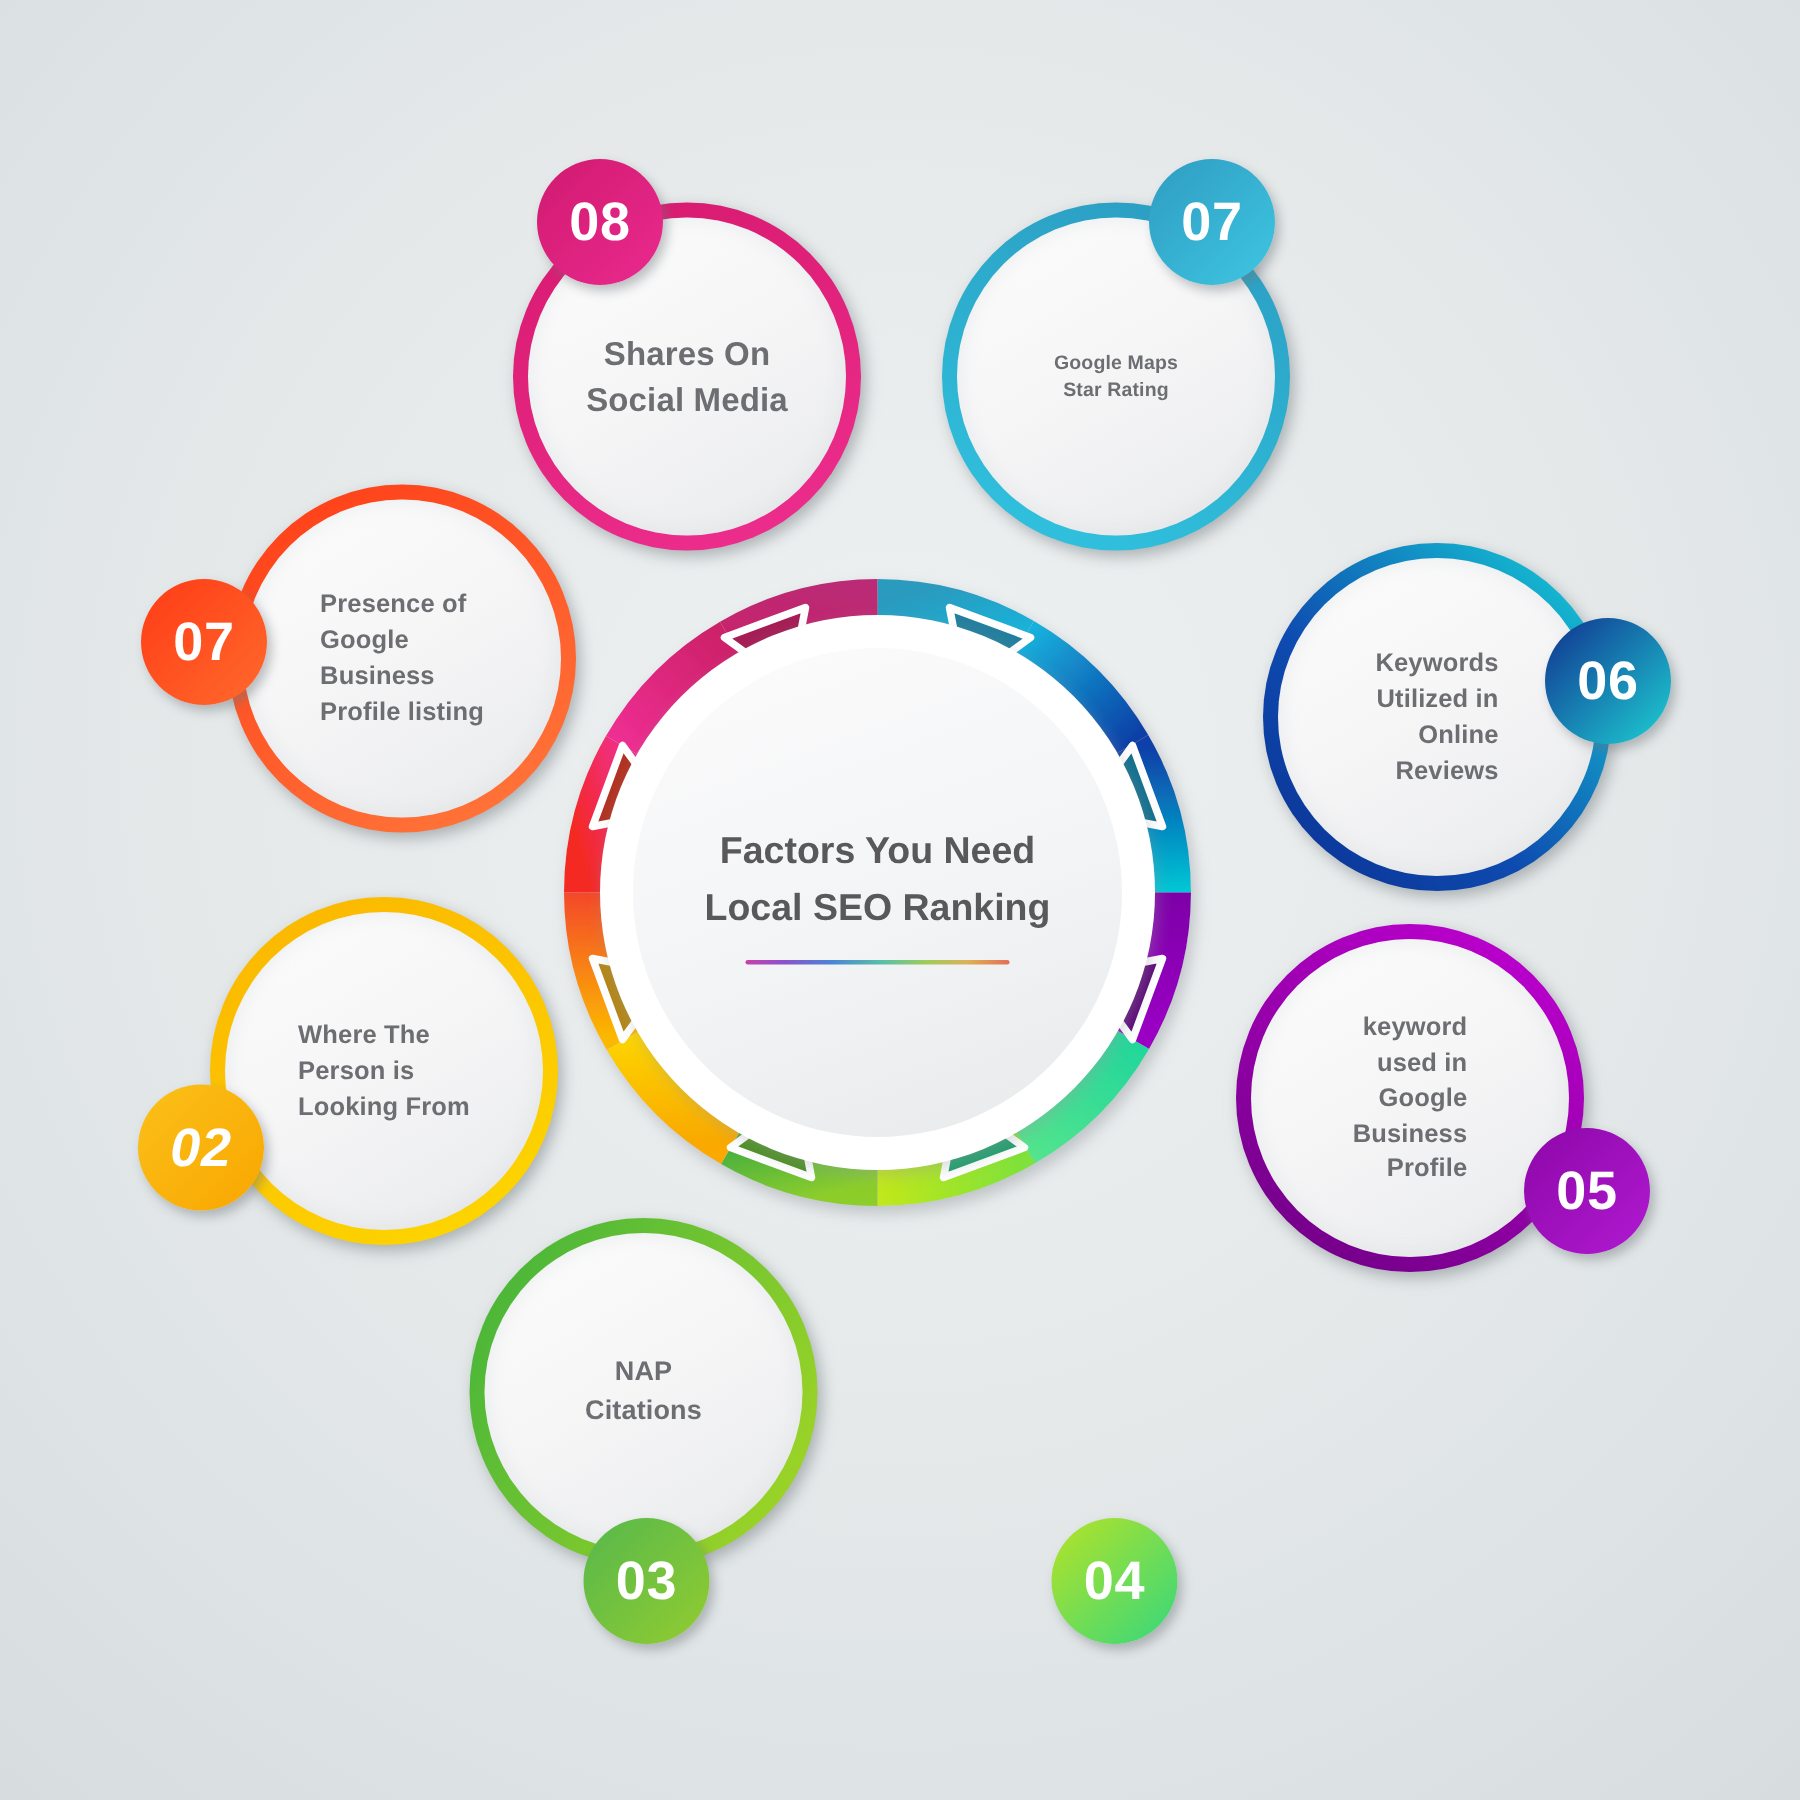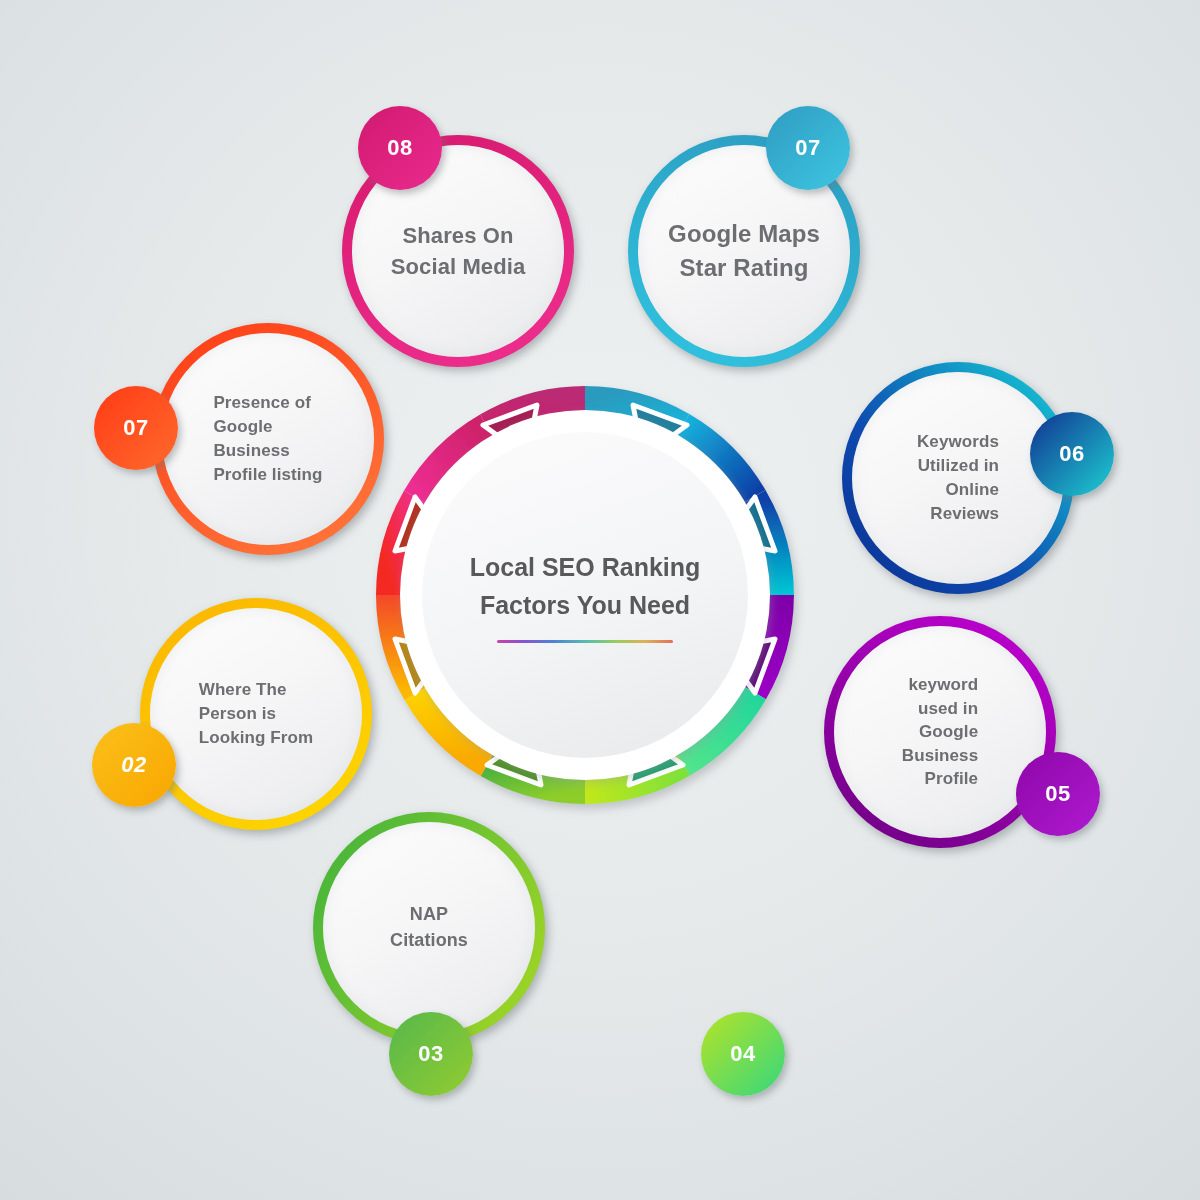--- a/index.html
+++ b/index.html
@@ -25,21 +25,21 @@
     box-shadow:inset 0 0 14px rgba(190,196,200,0.28);
   }
   .bubble .label{
     color:#6d6e71;font-weight:bold;line-height:1.42;
     font-size:17px;letter-spacing:.1px;
     padding:0 12px;
   }
   .badge{
     position:absolute;border-radius:50%;
     display:flex;align-items:center;justify-content:center;
-    color:#ffffff;font-weight:bold;font-size:22px;letter-spacing:.5px;
+    color:#ffffff;font-weight:bold;font-size:36px;letter-spacing:.5px;
     box-shadow:3px 4px 7px rgba(110,118,122,0.45);
     z-index:5;
   }
 
   
   #center-wrap{position:absolute;left:355px;top:365px;width:460px;height:460px;}
   #center-ring{position:absolute;inset:0;}
   #center-disc{
     position:absolute;left:45px;top:45px;width:370px;height:370px;border-radius:50%;
     background:#ffffff;
@@ -156,22 +156,22 @@
 
         <polygon fill="#b58617" points="60,328 40,274 92,284"></polygon>
 
         <polygon fill="#b23322" points="60,132 40,186 92,176"></polygon>
       </g>
     </svg>
 
     <div id="center-disc">
       <div id="center-disc-in">
         <div id="center-title">
+          <div>Factors You Need</div>
           <div>Local SEO Ranking</div>
-          <div>Factors You Need</div>
         </div>
         <div id="center-rule"></div>
       </div>
     </div>
   </div>
 
   <div class="bubble" style="left:152px;top:323px;width:232px;height:232px;">
     <div class="ring" style="background:linear-gradient(150deg,#ff3b16 0%,#ff7a3d 100%);"></div>
     <div class="inner">
       <div class="label" style="text-align:left;font-size:17px;">
@@ -232,21 +232,21 @@
         <div>Online</div>
         <div>Reviews</div>
       </div>
     </div>
   </div>
   <div class="badge" style="left:1030px;top:412px;width:84px;height:84px;background:linear-gradient(135deg,#10318f 0%,#1ed0d4 100%);text-align:center;">06</div>
 
   <div class="bubble" style="left:628px;top:135px;width:232px;height:232px;">
     <div class="ring" style="background:linear-gradient(200deg,#2b9bc0 0%,#30c4e0 100%);"></div>
     <div class="inner">
-      <div class="label" style="text-align:center;font-size:24px;">
+      <div class="label" style="text-align:center;font-size:13px;">
         <div>Google Maps</div>
         <div>Star Rating</div>
       </div>
     </div>
   </div>
   <div class="badge" style="left:766px;top:106px;width:84px;height:84px;background:linear-gradient(135deg,#2f9cc2 0%,#3ec6e2 100%);">07</div>
 
   <div class="bubble" style="left:342px;top:135px;width:232px;height:232px;">
     <div class="ring" style="background:linear-gradient(160deg,#d6196e 0%,#ef2f8f 100%);"></div>
     <div class="inner">

